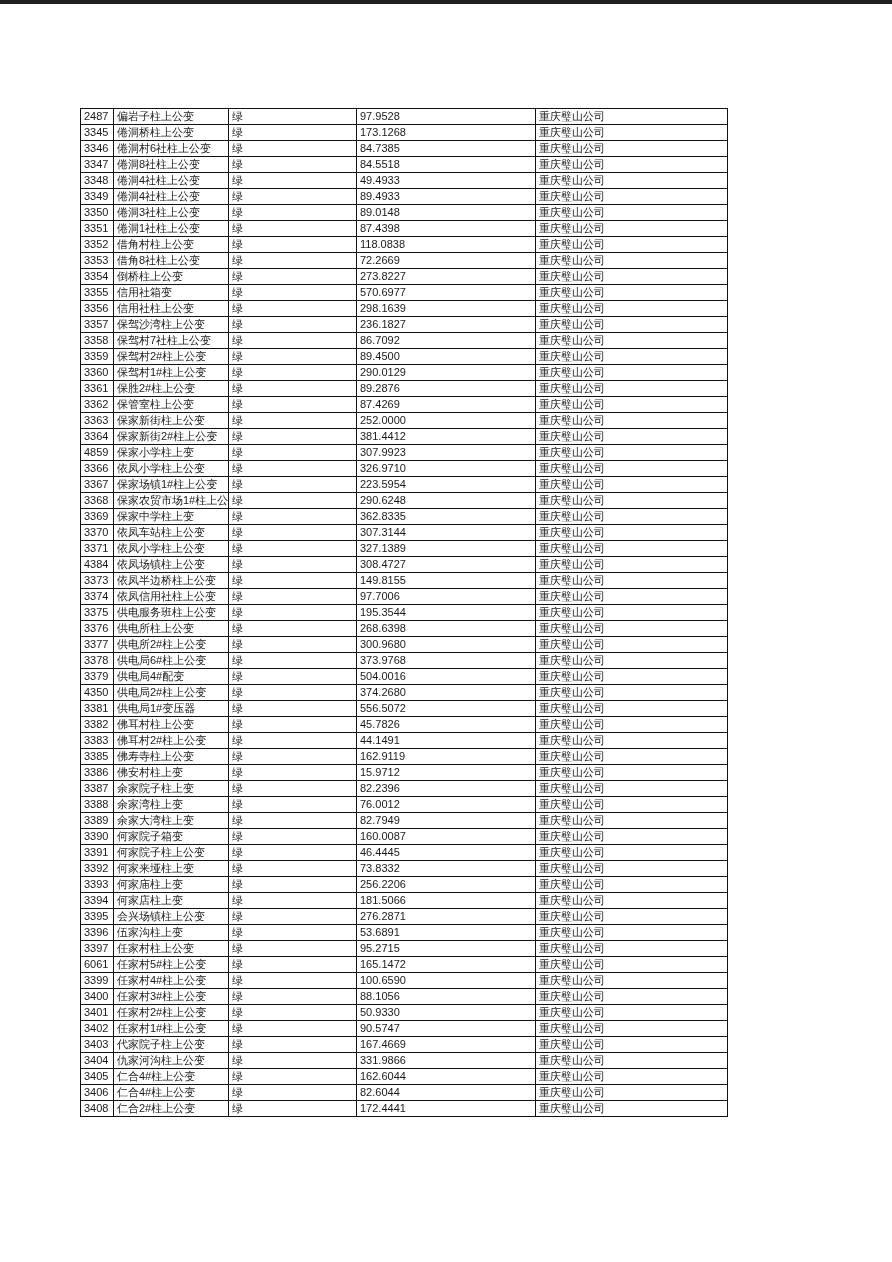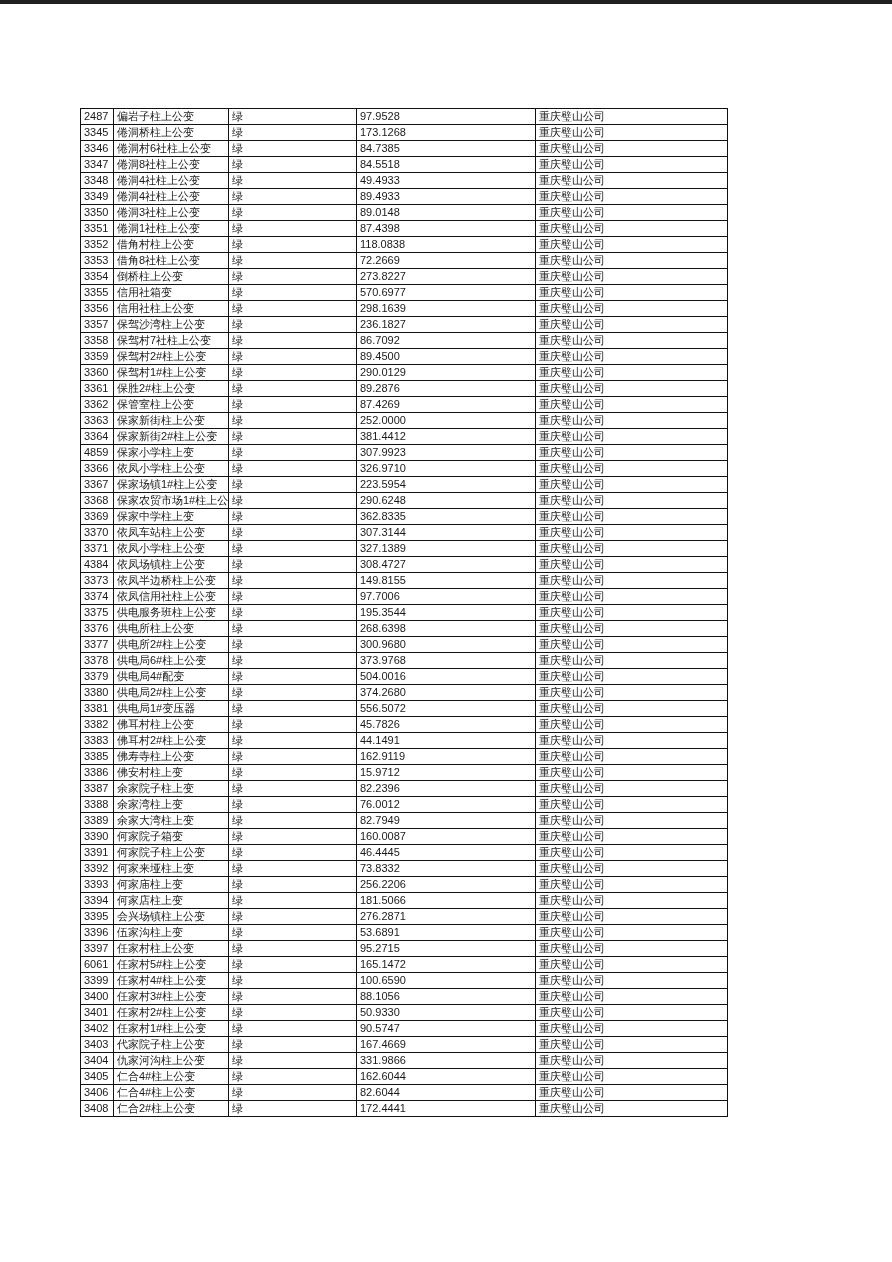--- a/index.html
+++ b/index.html
@@ -309,21 +309,21 @@
         <td class="c-company">重庆璧山公司</td>
       </tr>
       <tr>
         <td class="c-id">3379</td>
         <td class="c-name">供电局4#配变</td>
         <td class="c-status">绿</td>
         <td class="c-value">504.0016</td>
         <td class="c-company">重庆璧山公司</td>
       </tr>
       <tr>
-        <td class="c-id">3380</td>
+        <td class="c-id">4350</td>
         <td class="c-name">供电局2#柱上公变</td>
         <td class="c-status">绿</td>
         <td class="c-value">374.2680</td>
         <td class="c-company">重庆璧山公司</td>
       </tr>
       <tr>
         <td class="c-id">3381</td>
         <td class="c-name">供电局1#变压器</td>
         <td class="c-status">绿</td>
         <td class="c-value">556.5072</td>

